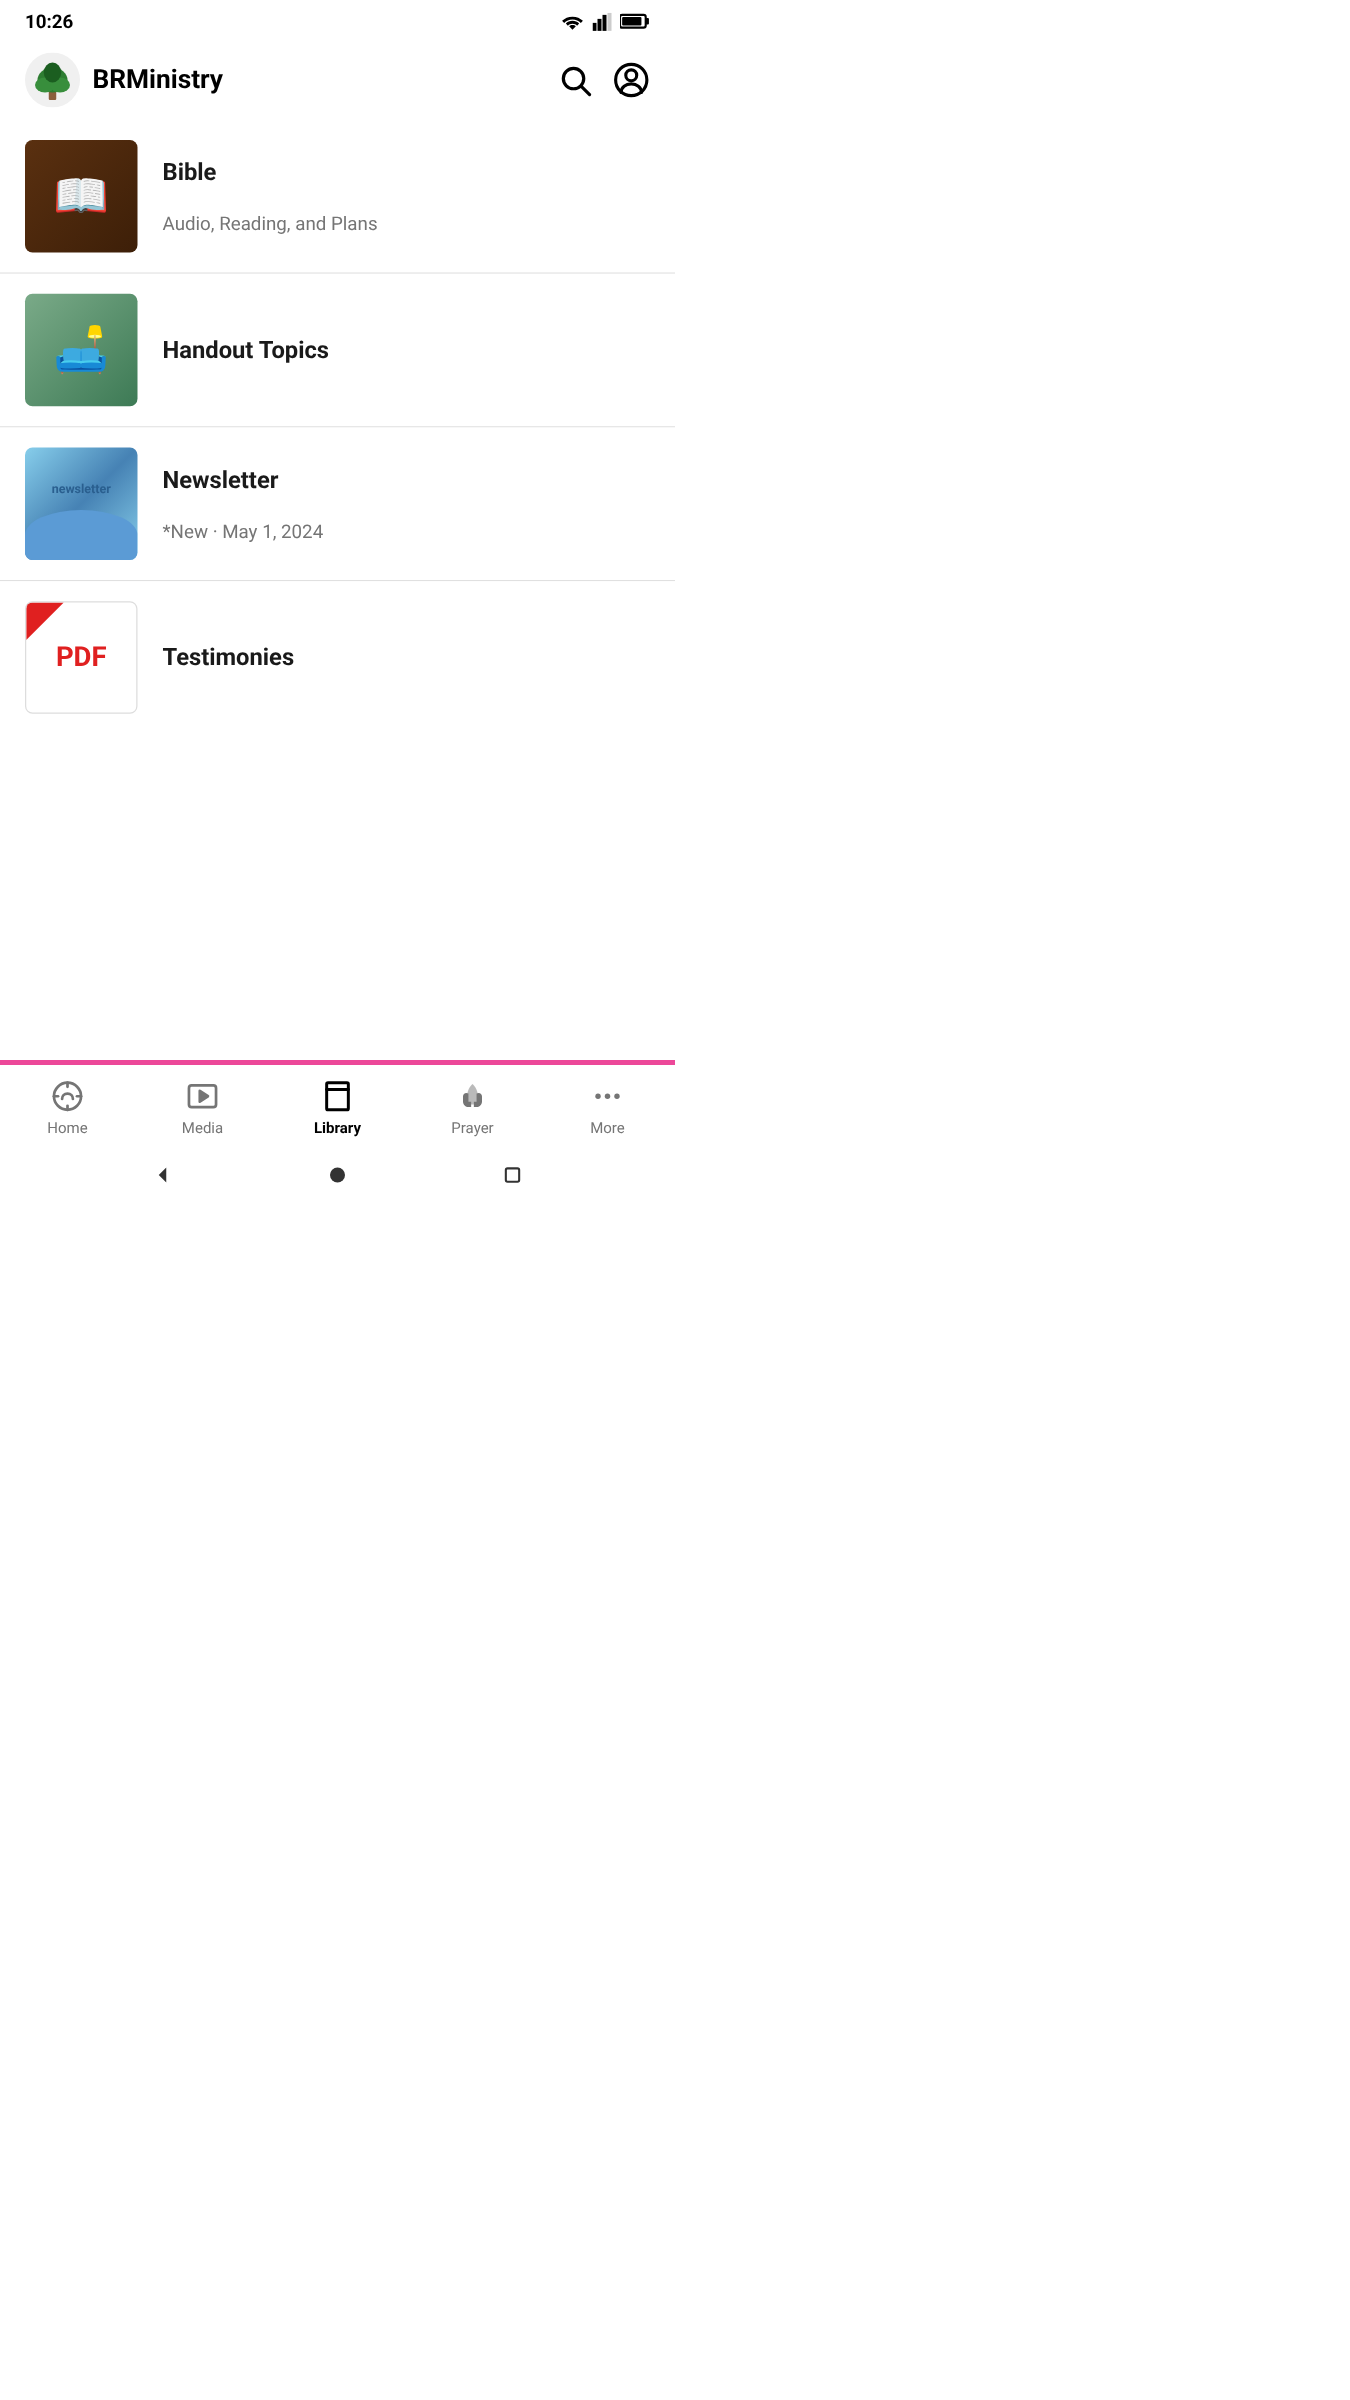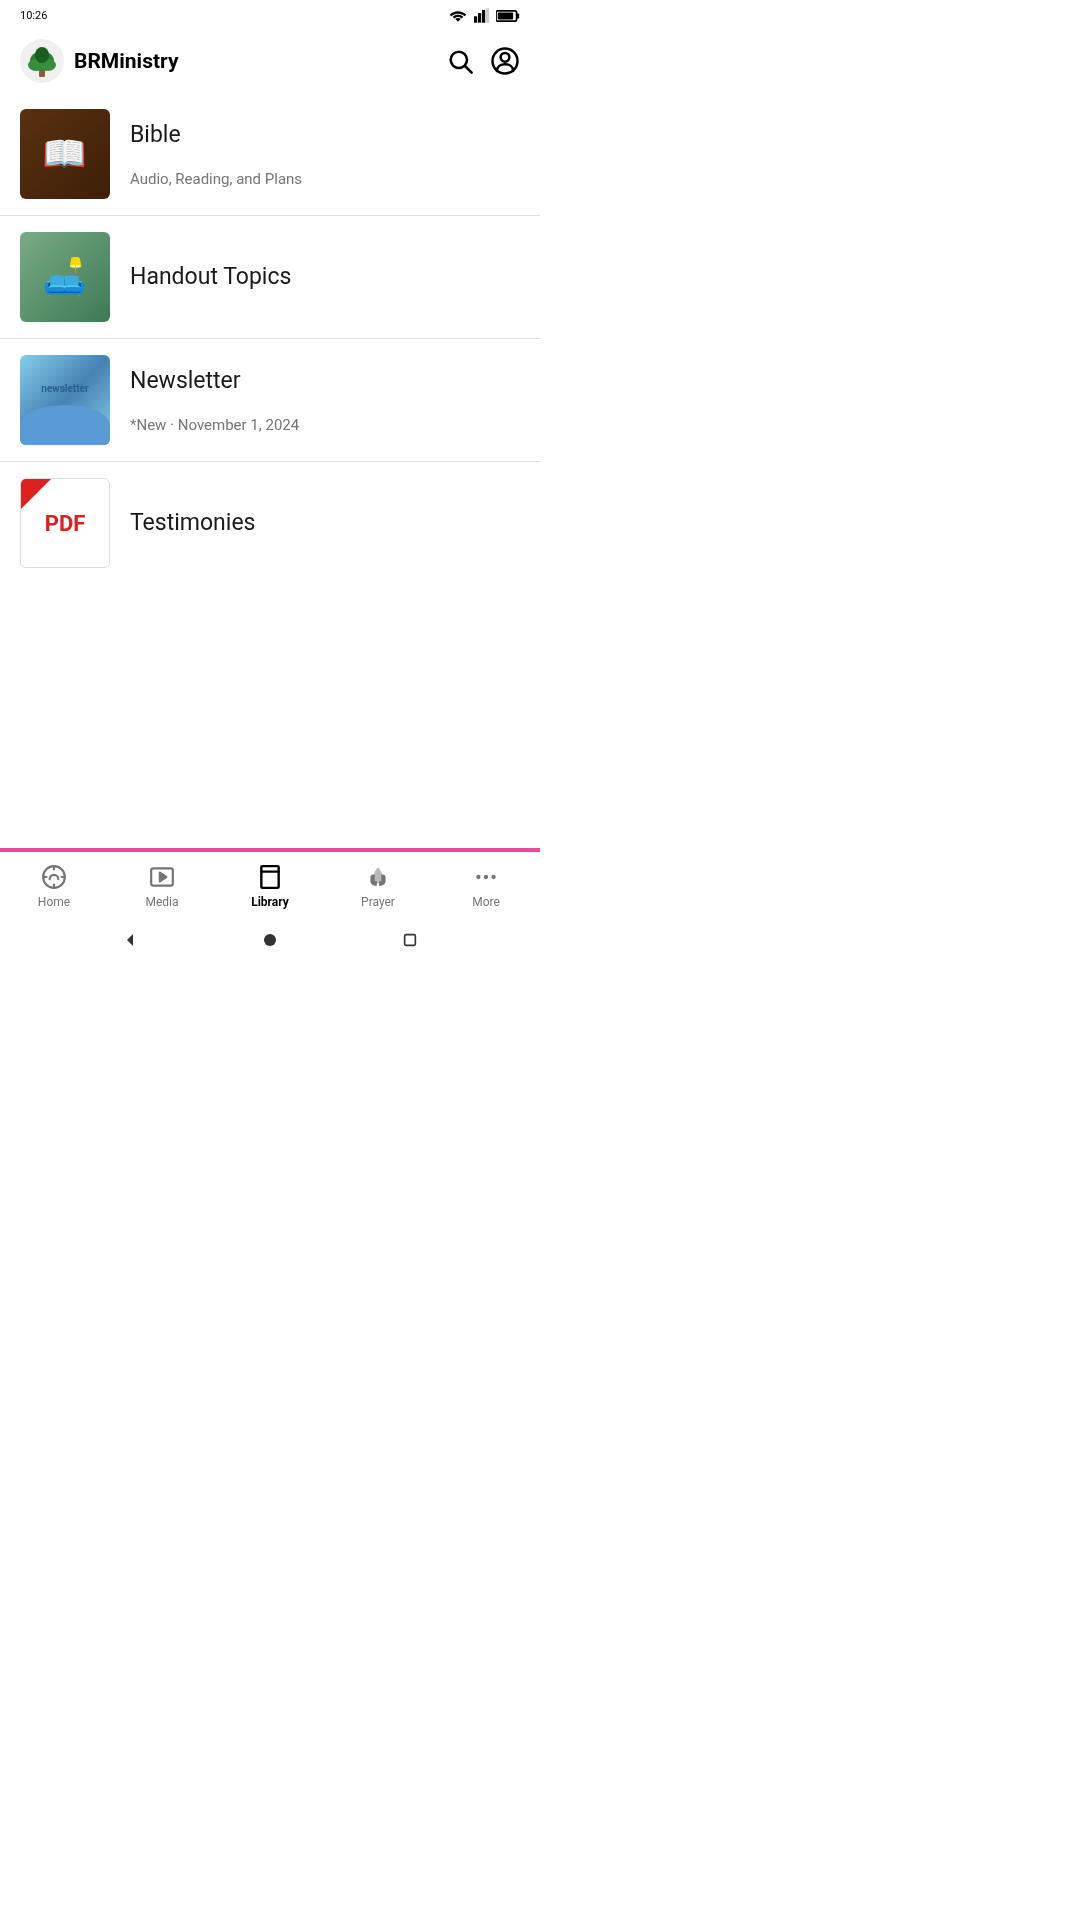--- a/index.html
+++ b/index.html
@@ -16,22 +16,22 @@
 
     
     .status-bar {
       display: flex;
       justify-content: space-between;
       align-items: center;
       padding: 8px 20px 6px 20px;
       background: #fff;
     }
     .status-time {
-      font-size: 11px;
-      font-weight: 400;
+      font-size: 15px;
+      font-weight: 700;
       color: #000;
     }
     .status-icons {
       display: flex;
       align-items: center;
       gap: 6px;
     }
 
     
     .app-bar {
@@ -81,22 +81,22 @@
       margin-right: 20px;
       background: #ccc;
       display: flex;
       align-items: center;
       justify-content: center;
     }
     .item-text {
       flex: 1;
     }
     .item-title {
-      font-size: 23px;
-      font-weight: 400;
+      font-size: 19px;
+      font-weight: 700;
       color: #1a1a1a;
       line-height: 1.3;
     }
     .item-subtitle {
       font-size: 15px;
       color: #757575;
       margin-top: 20px;
     }
 
     
@@ -318,21 +318,21 @@
     <div class="item-thumb thumb-topics"></div>
     <div class="item-text">
       <div class="item-title">Handout Topics</div>
     </div>
   </div>
 
   <div class="list-item">
     <div class="item-thumb thumb-newsletter"></div>
     <div class="item-text">
       <div class="item-title">Newsletter</div>
-      <div class="item-subtitle">*New · November 1, 2024</div>
+      <div class="item-subtitle">*New · May 1, 2024</div>
     </div>
   </div>
 
 
   <div class="list-item" style="border-bottom: none; padding-left: 20px;">
     <div class="item-thumb thumb-testimonies"></div>
     <div class="item-text">
       <div class="item-title">Testimonies</div>
     </div>
   </div>

